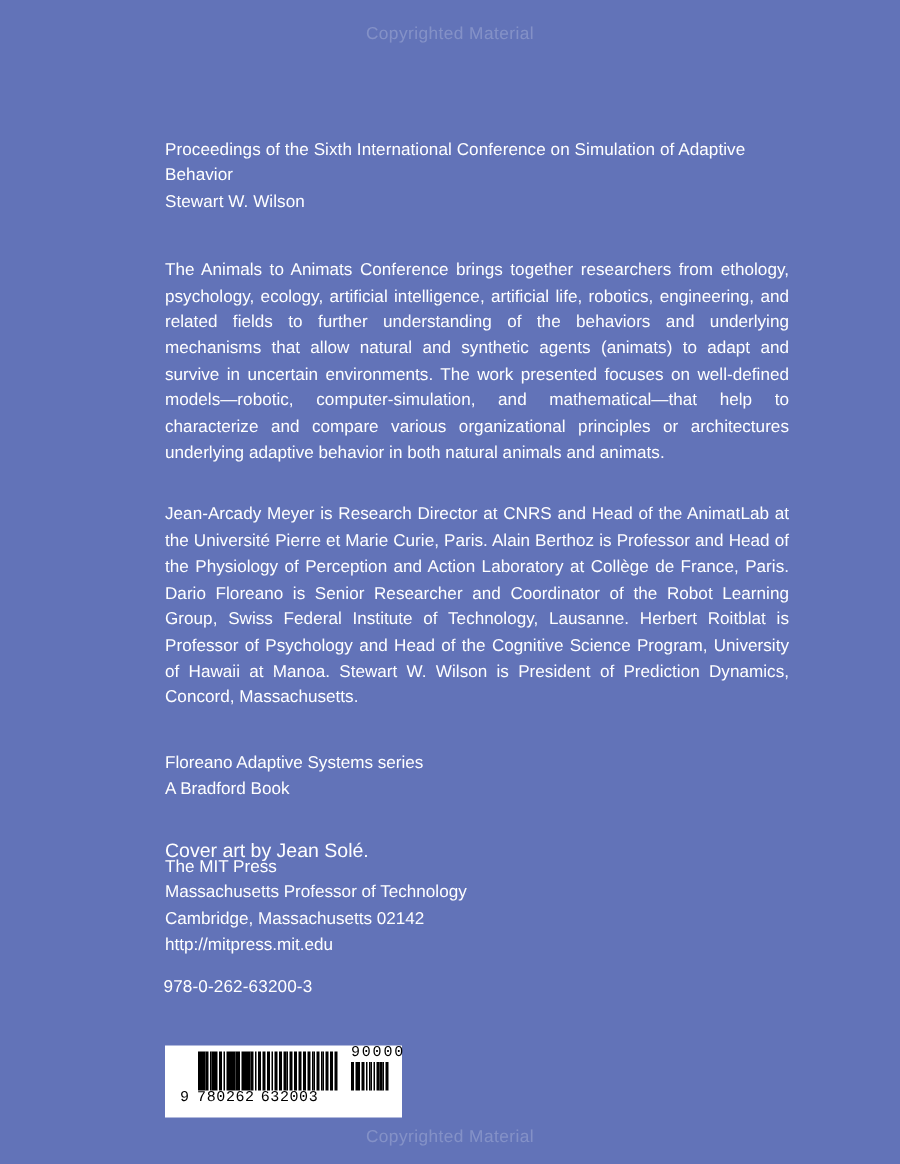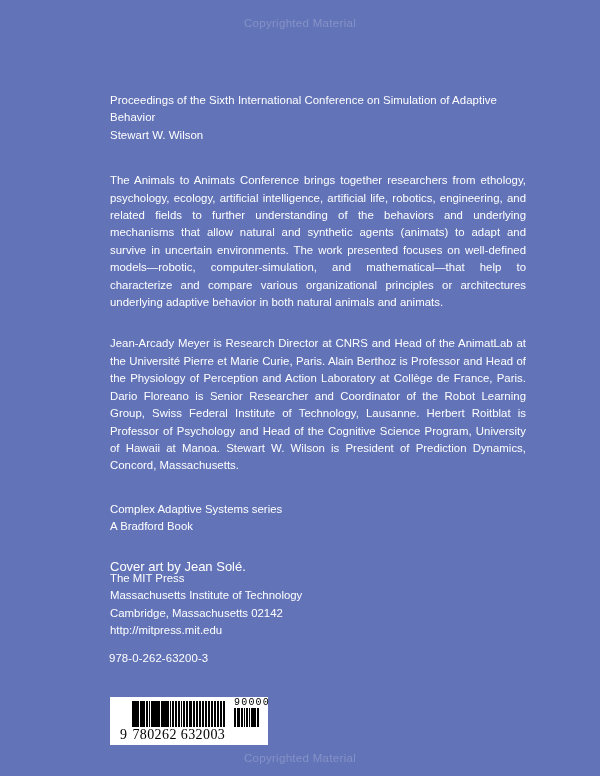--- a/index.html
+++ b/index.html
@@ -129,22 +129,22 @@
     font-family: "Liberation Mono", monospace;
     font-size: 10px;
     color: #000000;
     letter-spacing: 1.2px;
     line-height: 9px;
   }
   .human-readable {
     position: absolute;
     left: 10px;
     top: 30px;
-    font-family: Liberation Serif, serif;
-    font-size: 14px;
+    font-family: Liberation Mono, monospace;
+    font-size: 10px;
     color: #000000;
     letter-spacing: 0.4px;
     white-space: nowrap;
   }
   .hr-lead { margin-right: 5px; }
   .hr-group { margin-right: 4px; }
 </style>
 </head>
 <body>
 
@@ -155,33 +155,33 @@
   <div class="title-block">
     <div class="subtitle-line">Proceedings of the Sixth International Conference on Simulation of Adaptive Behavior</div>
     <div class="subtitle-line">Stewart W. Wilson</div>
   </div>
 
   <div class="para first">The Animals to Animats Conference brings together researchers from ethology, psychology, ecology, artificial intelligence, artificial life, robotics, engineering, and related fields to further understanding of the behaviors and underlying mechanisms that allow natural and synthetic agents (animats) to adapt and survive in uncertain environments. The work presented focuses on well-defined models—robotic, computer-simulation, and mathematical—that help to characterize and compare various organizational principles or architectures underlying adaptive behavior in both natural animals and animats.</div>
 
   <div class="para">Jean-Arcady Meyer is Research Director at CNRS and Head of the AnimatLab at the Université Pierre et Marie Curie, Paris. Alain Berthoz is Professor and Head of the Physiology of Perception and Action Laboratory at Collège de France, Paris. Dario Floreano is Senior Researcher and Coordinator of the Robot Learning Group, Swiss Federal Institute of Technology, Lausanne. Herbert Roitblat is Professor of Psychology and Head of the Cognitive Science Program, University of Hawaii at Manoa. Stewart W. Wilson is President of Prediction Dynamics, Concord, Massachusetts.</div>
 
   <div class="series-block">
-    <div>Complex Adaptive Systems series</div>
+    <div>Floreano Adaptive Systems series</div>
     <div>A Bradford Book</div>
   </div>
 
   <div class="coverart-block">
     <div>Cover art by Jean Solé.</div>
   </div>
 
 </div>
 
 <div class="publisher-block">
   <div>The MIT Press</div>
-  <div>Massachusetts Institute of Technology</div>
+  <div>Massachusetts Professor of Technology</div>
   <div>Cambridge, Massachusetts 02142</div>
   <div>http://mitpress.mit.edu</div>
 </div>
 
 <div class="isbn-line">978-0-262-63200-3</div>
 
 <div class="barcode-box">
   <div class="barcode-inner">
     <div class="bars-main" id="bars-main">
         <div class="bar" style="width: 1.65289%; margin-right: 0.826446%;"></div>

